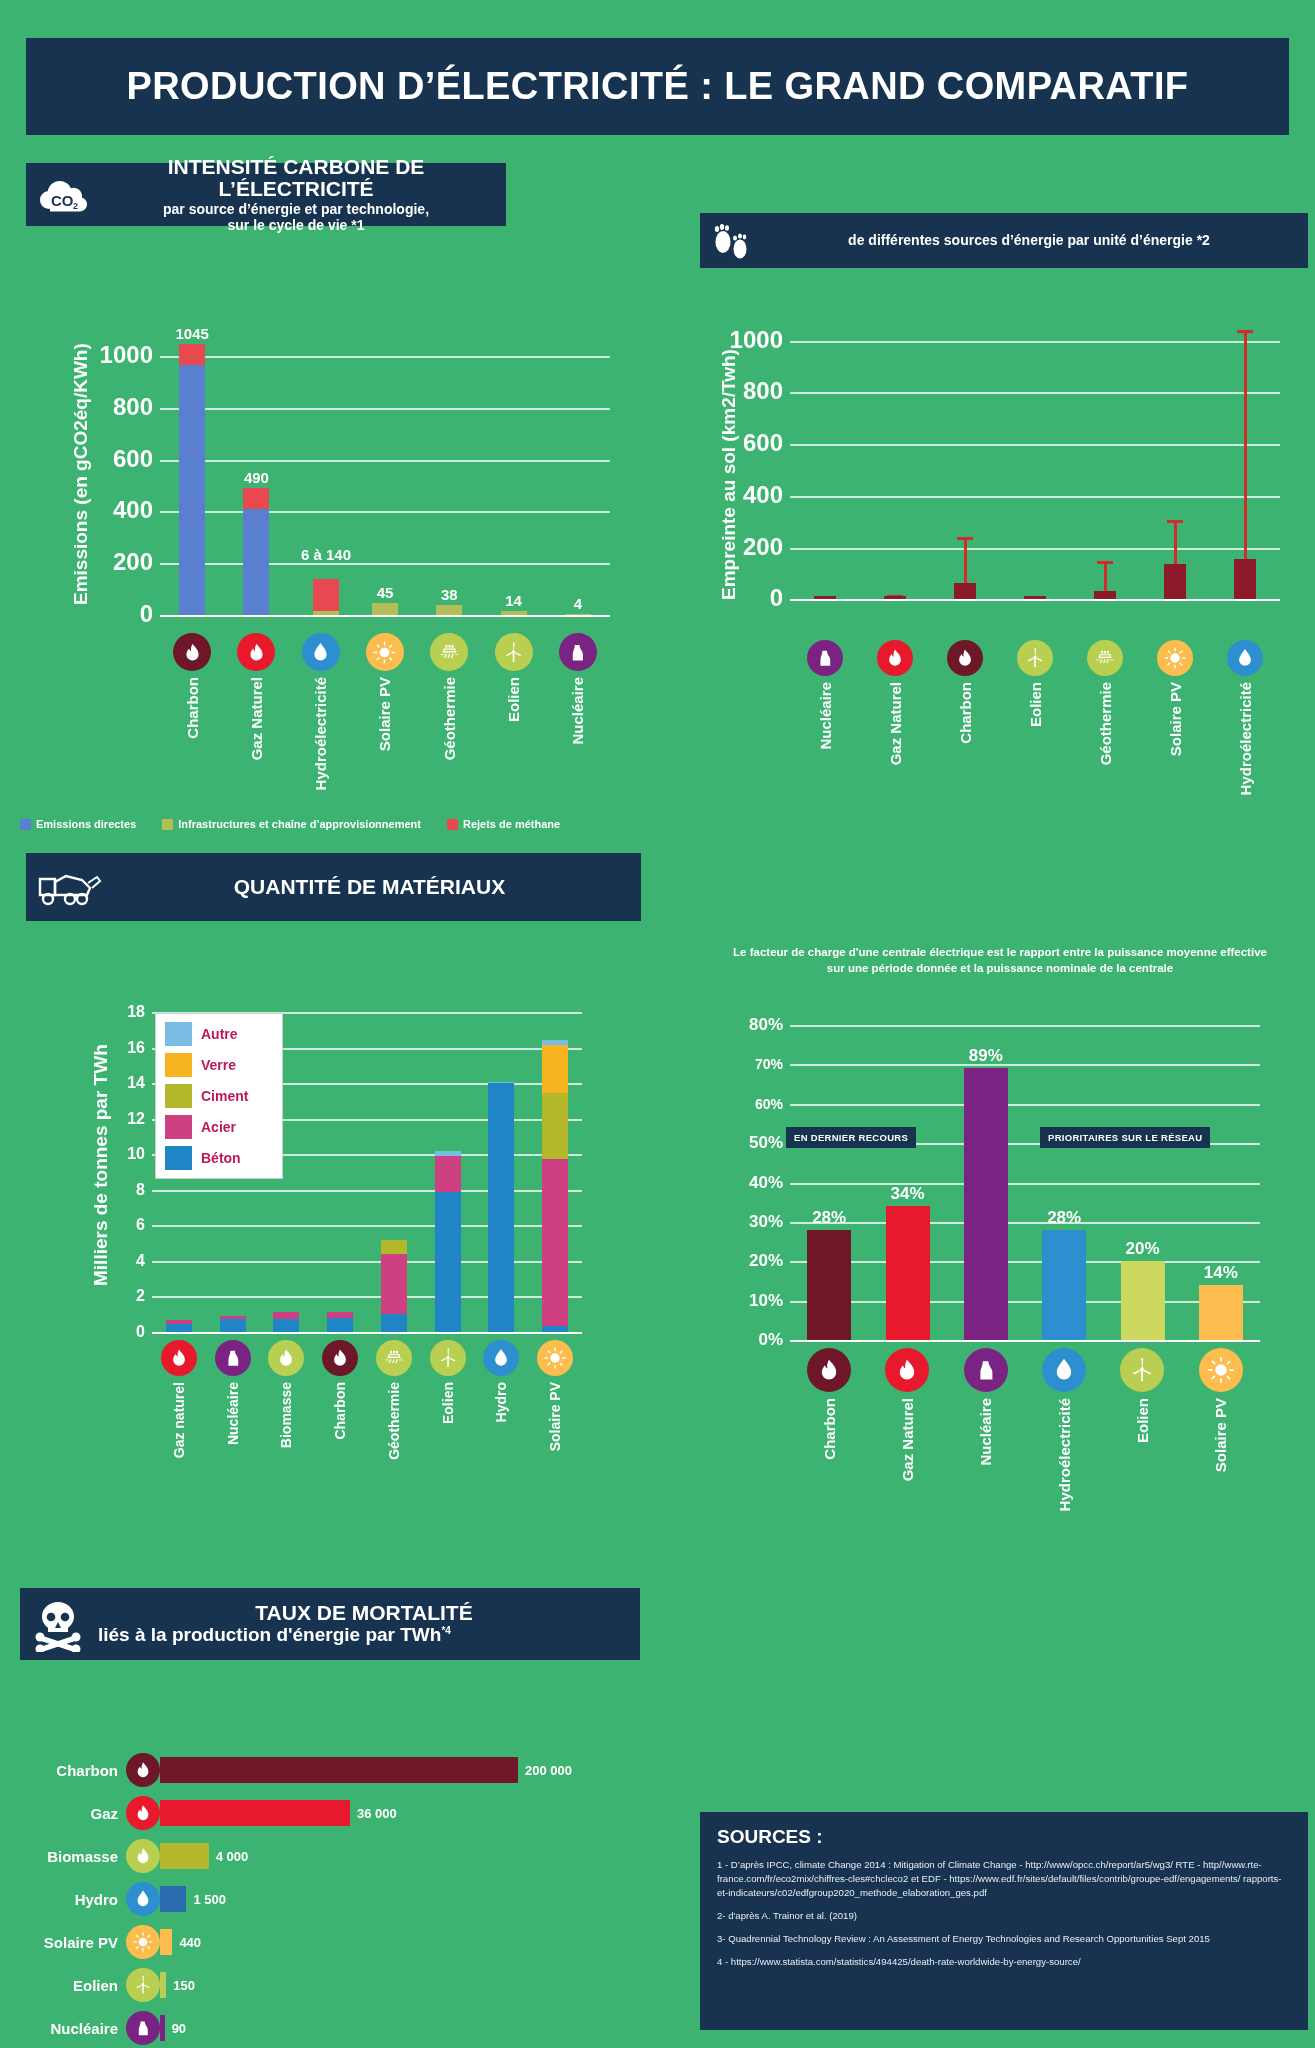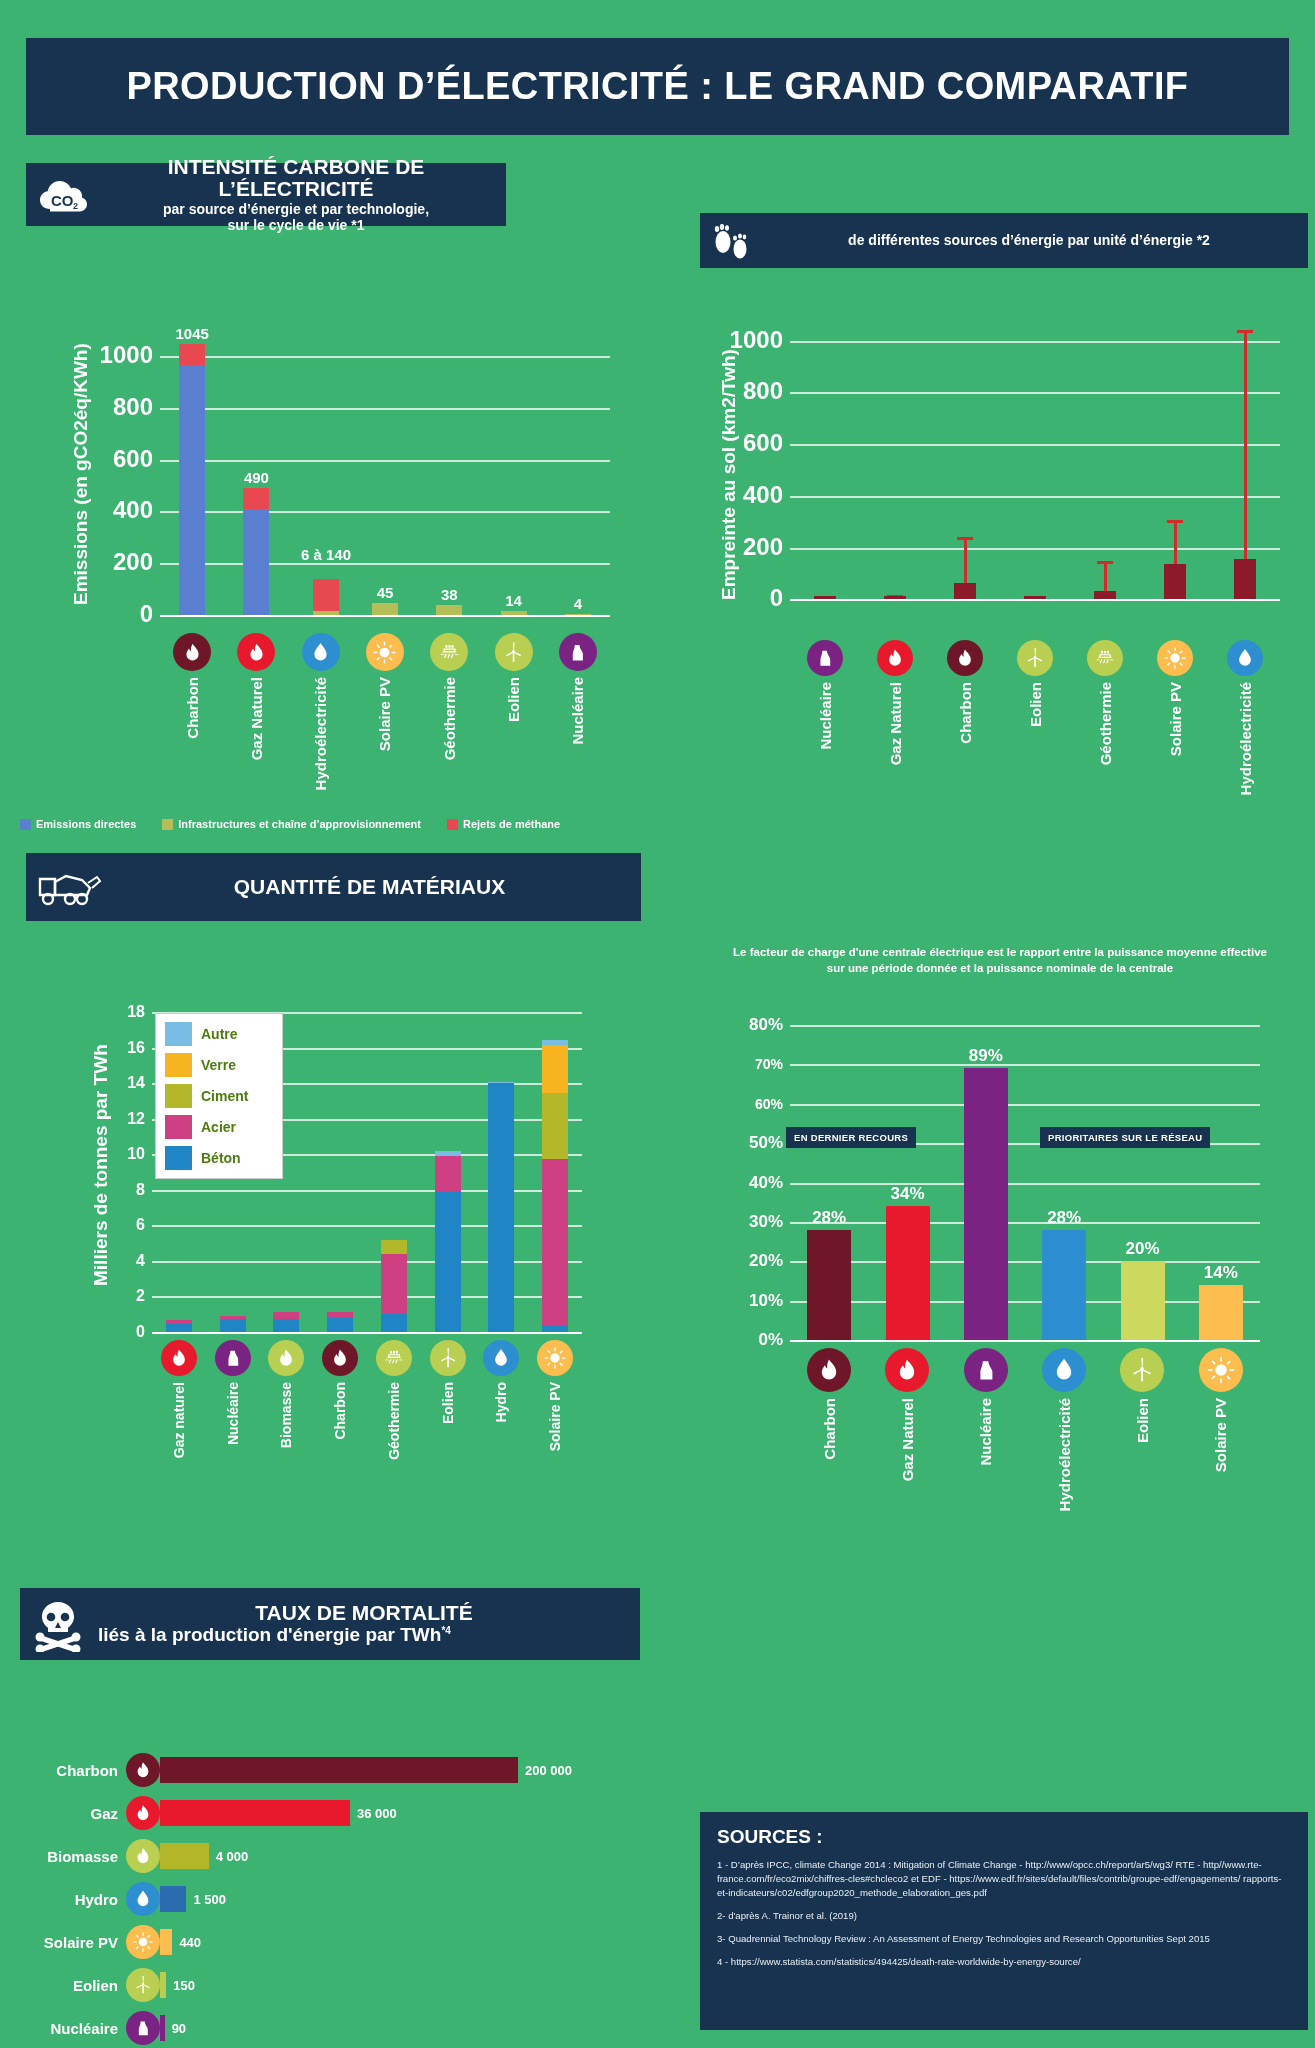--- a/index.html
+++ b/index.html
@@ -62,21 +62,21 @@
   #c1-legend .lb { color:#fff; font-size:11px; font-weight:bold; white-space:nowrap; }
 
   
   #mat-legend {
     position:absolute; left:155px; top:1013px; width:128px;
     background:#fff; border:1px solid #ccc; padding:8px 9px;
     display:flex; flex-direction:column; gap:7px;
   }
   #mat-legend .mi { display:flex; align-items:center; gap:9px; }
   #mat-legend .sw { width:27px; height:24px; }
-  #mat-legend .lb { color:#4d7c0f; font-size:14px; font-weight:bold; }
+  #mat-legend .lb { color:#be185d; font-size:14px; font-weight:bold; }
 
   
   #fc-desc {
     position:absolute; left:730px; top:945px; width:540px; text-align:center;
     color:#fff; font-size:11.5px; font-weight:bold; line-height:1.35;
   }
   .fc-tag {
     position:absolute; background:#17334f; color:#fff;
     font-size:9.5px; font-weight:bold; letter-spacing:.3px;
     padding:5px 8px; white-space:nowrap;

